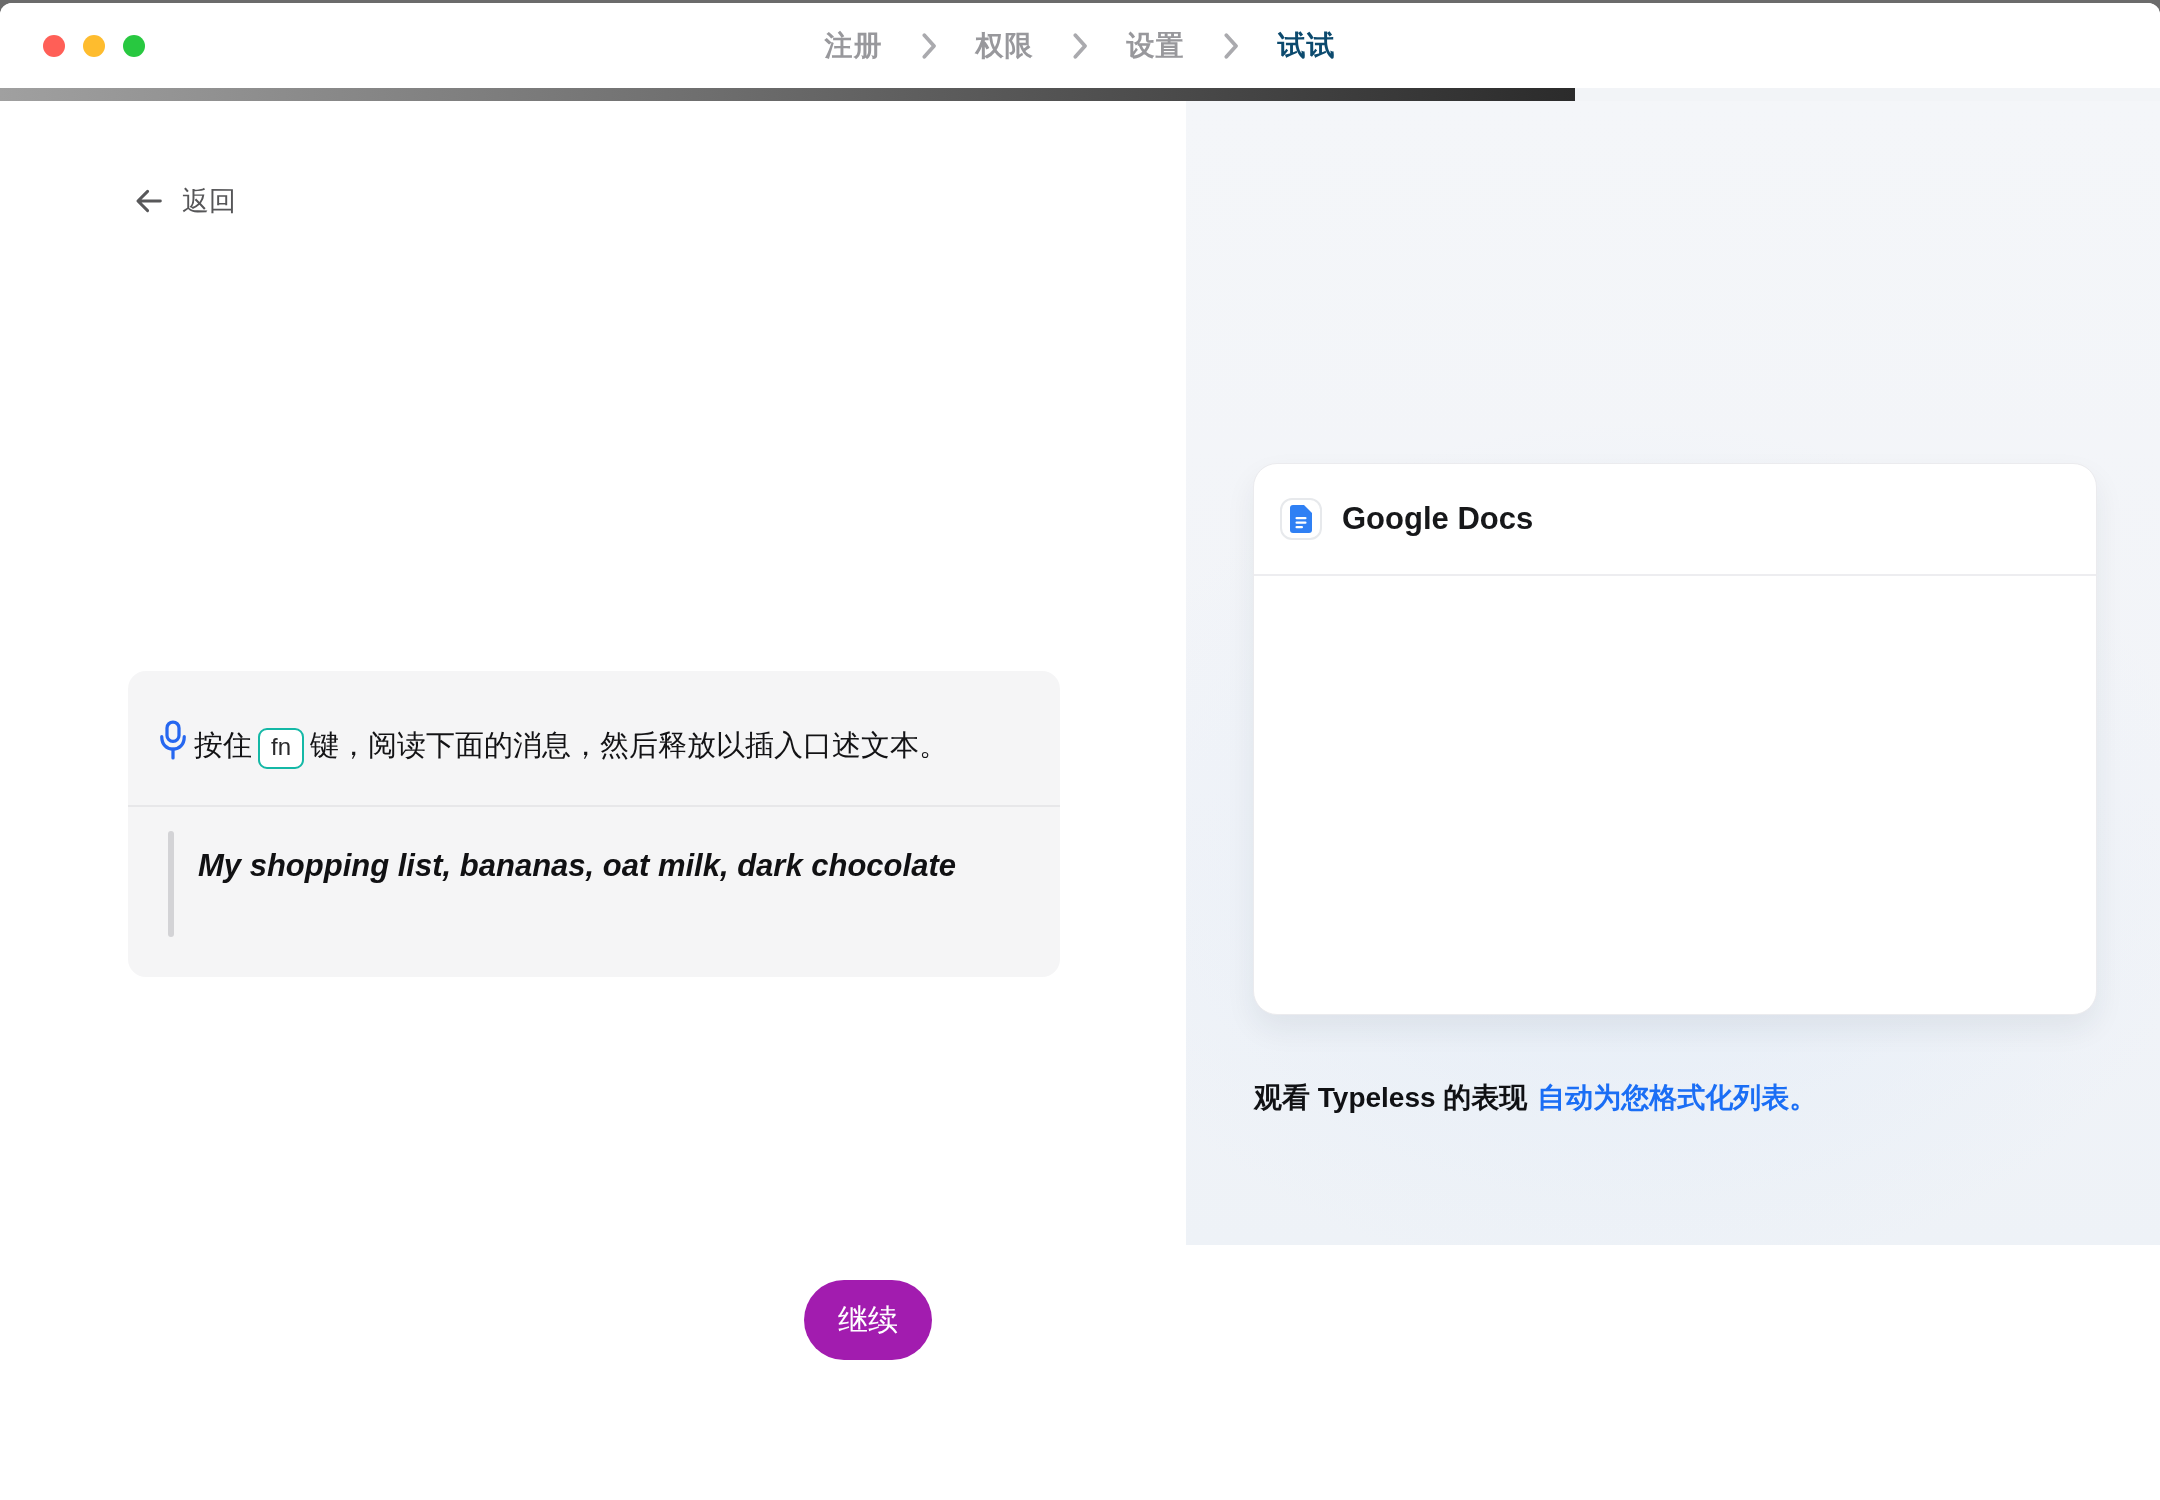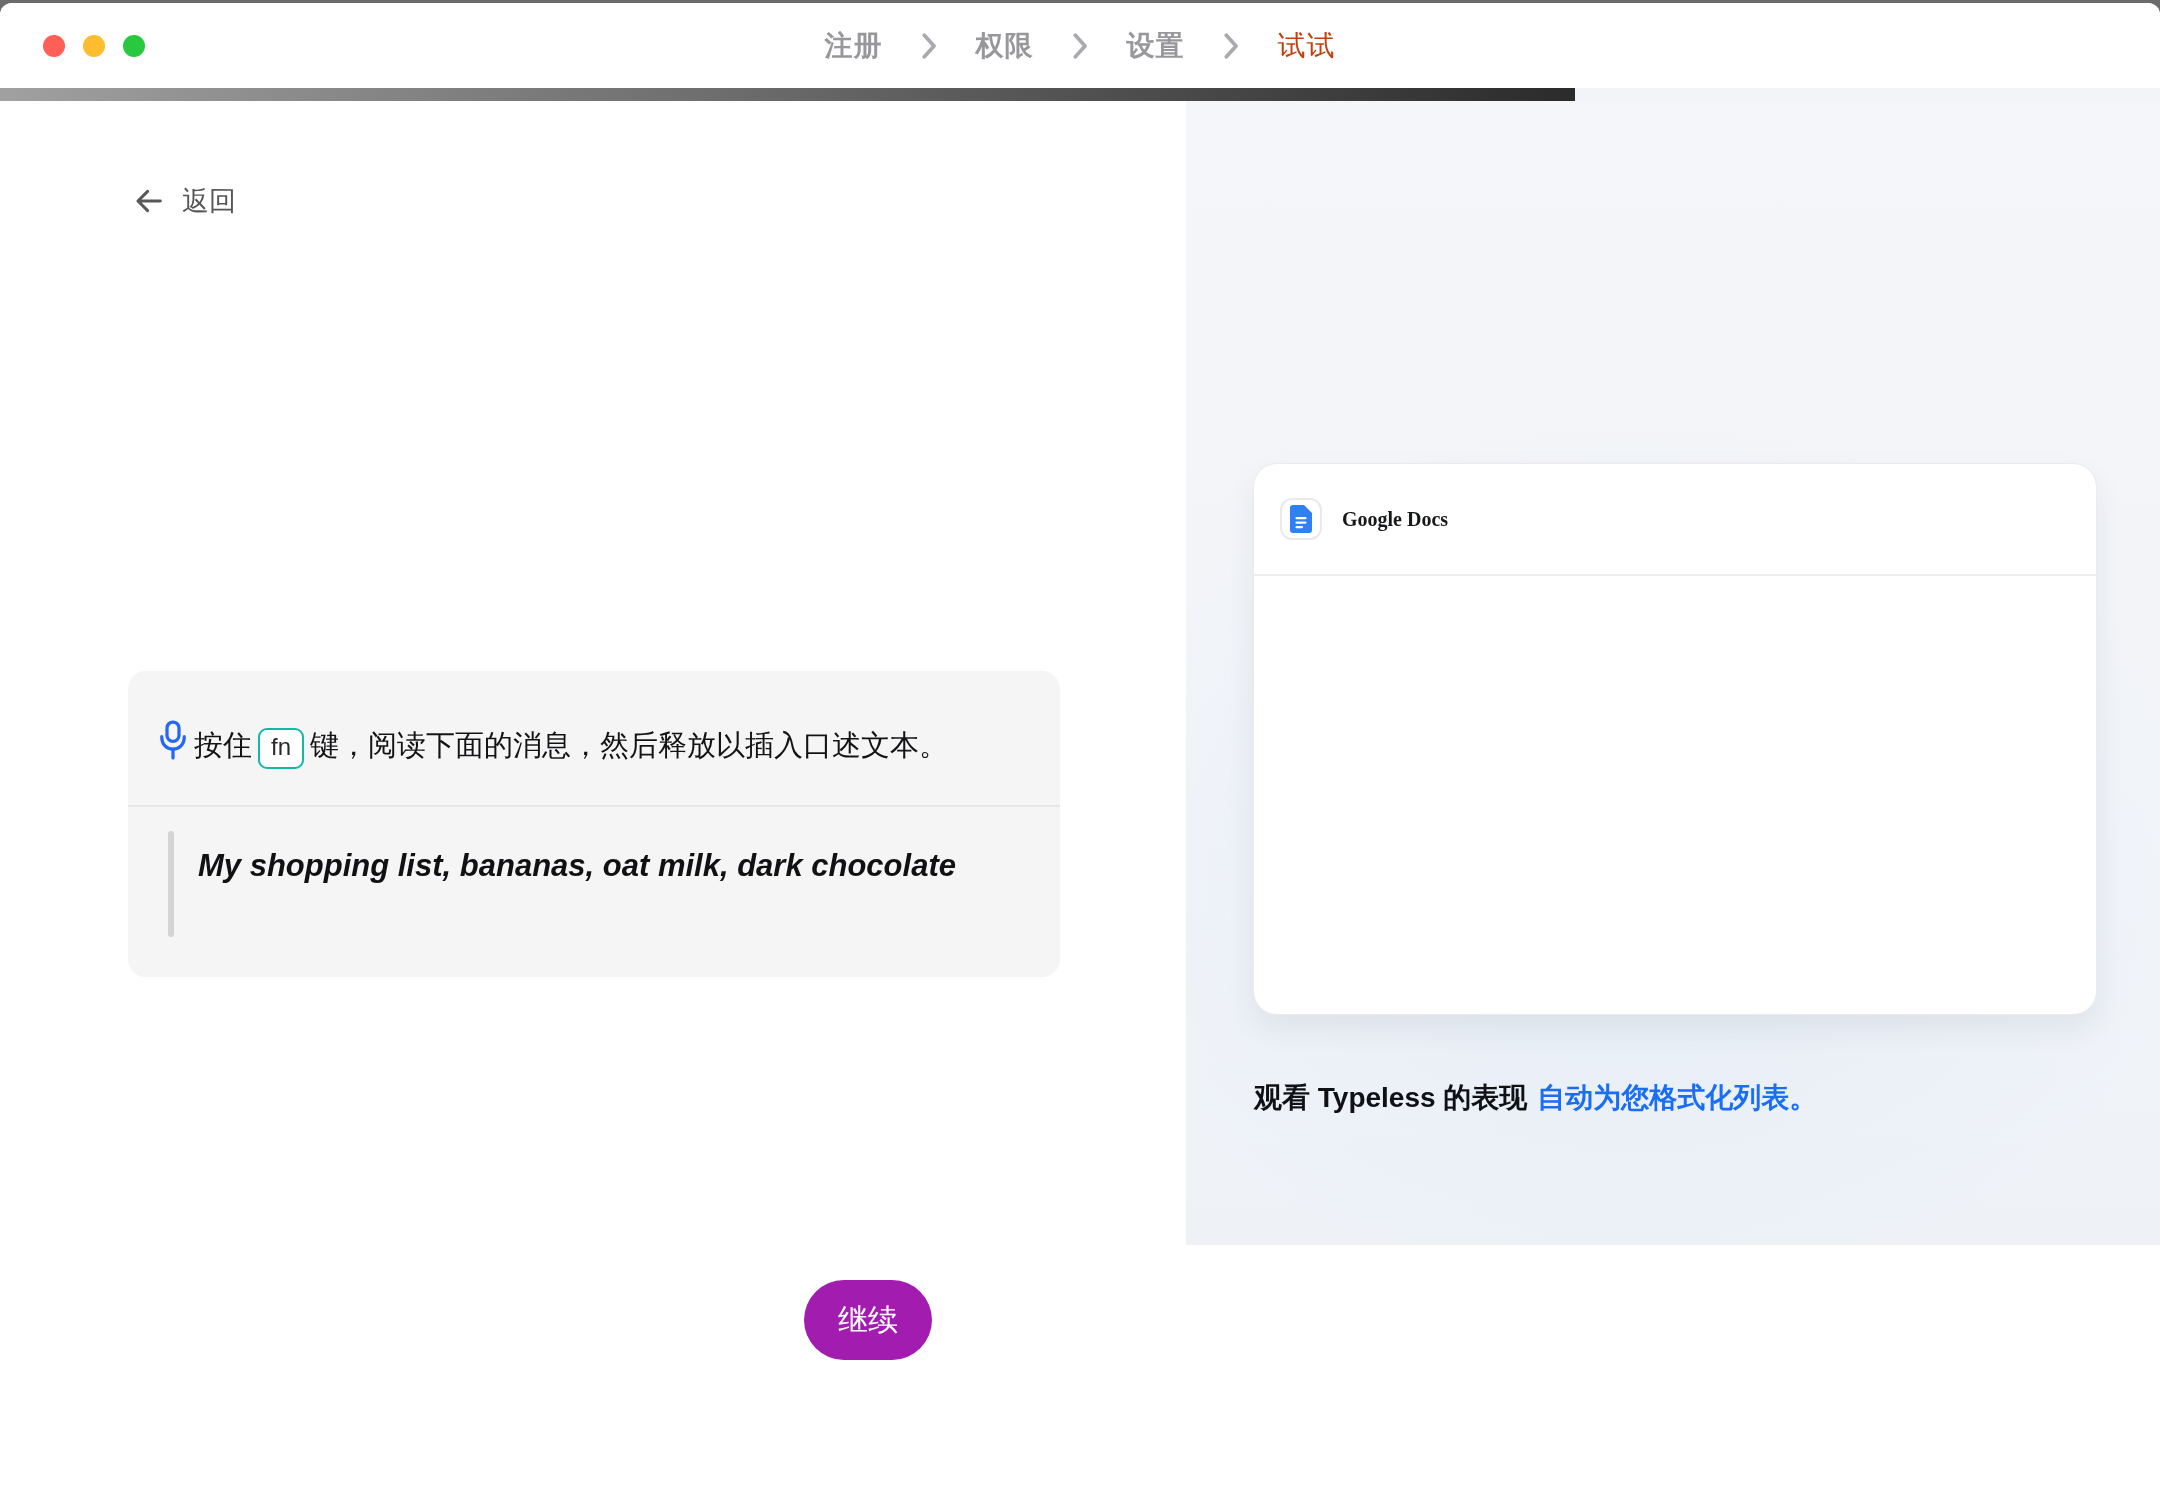--- a/index.html
+++ b/index.html
@@ -15,21 +15,21 @@
   }
   
   .titlebar{position:absolute;left:0;top:0;width:100%;height:85px;background:#ffffff;}
   .traffic{position:absolute;left:43px;top:32px;display:flex;gap:18px;}
   .tl{width:22px;height:22px;border-radius:50%;display:block;}
   .crumbs{
     position:absolute;left:50%;top:0;transform:translateX(-50%);
     height:85px;display:flex;align-items:center;gap:38px;white-space:nowrap;
   }
   .crumb{font-size:28px;color:#98989c;letter-spacing:1px;font-weight:bold;}
-  .crumb.active{color:#c2410c;font-weight:400;}
+  .crumb.active{color:#0c4a6e;font-weight:700;}
   .chev{display:flex;align-items:center;}
   
   .progress{position:absolute;left:0;top:85px;width:100%;height:13px;background:#f2f4f7;}
   .progress .fill{height:100%;background:linear-gradient(90deg,#a0a0a0 0%,#6e6e6e 45%,#2b2b2b 100%);}
   
   .main{position:absolute;left:0;top:98px;width:2160px;height:1144px;}
   .left{position:absolute;left:0;top:0;width:1186px;height:100%;background:#ffffff;}
   .right{
     position:absolute;left:1186px;top:0;width:974px;height:100%;
     background:
@@ -80,21 +80,21 @@
   }
   .gcard-header{
     position:absolute;left:0;top:0;width:100%;height:112px;
     display:flex;align-items:center;gap:20px;padding-left:26px;box-sizing:border-box;
     border-bottom:2px solid #ededf0;
   }
   .badge{
     width:42px;height:42px;border-radius:12px;background:#ffffff;border:2px solid #e7e9ec;
     display:flex;align-items:center;justify-content:center;box-sizing:border-box;
   }
-  .gcard-title{font-size:20px;font-weight:700;color:#17181a;font-family:Liberation Serif, serif;}
+  .gcard-title{font-size:31px;font-weight:700;color:#17181a;}
   .gcard-body{position:absolute;left:48px;top:615px;}
   .gcard-body{top:auto;position:absolute;left:48px;right:48px;top:152px;}
   .doc-line{margin:0;font-size:30px;line-height:52px;color:#1d1e20;}
   .caption{position:absolute;left:68px;top:978px;margin:0;white-space:nowrap;font-size:28px;font-weight:700;}
   .caption .cap-black{color:#101114;}
   .caption .cap-link{color:#1a6ef5;text-decoration:none;margin-left:10px;cursor:pointer;}
 </style>
 </head>
 <body>
 

